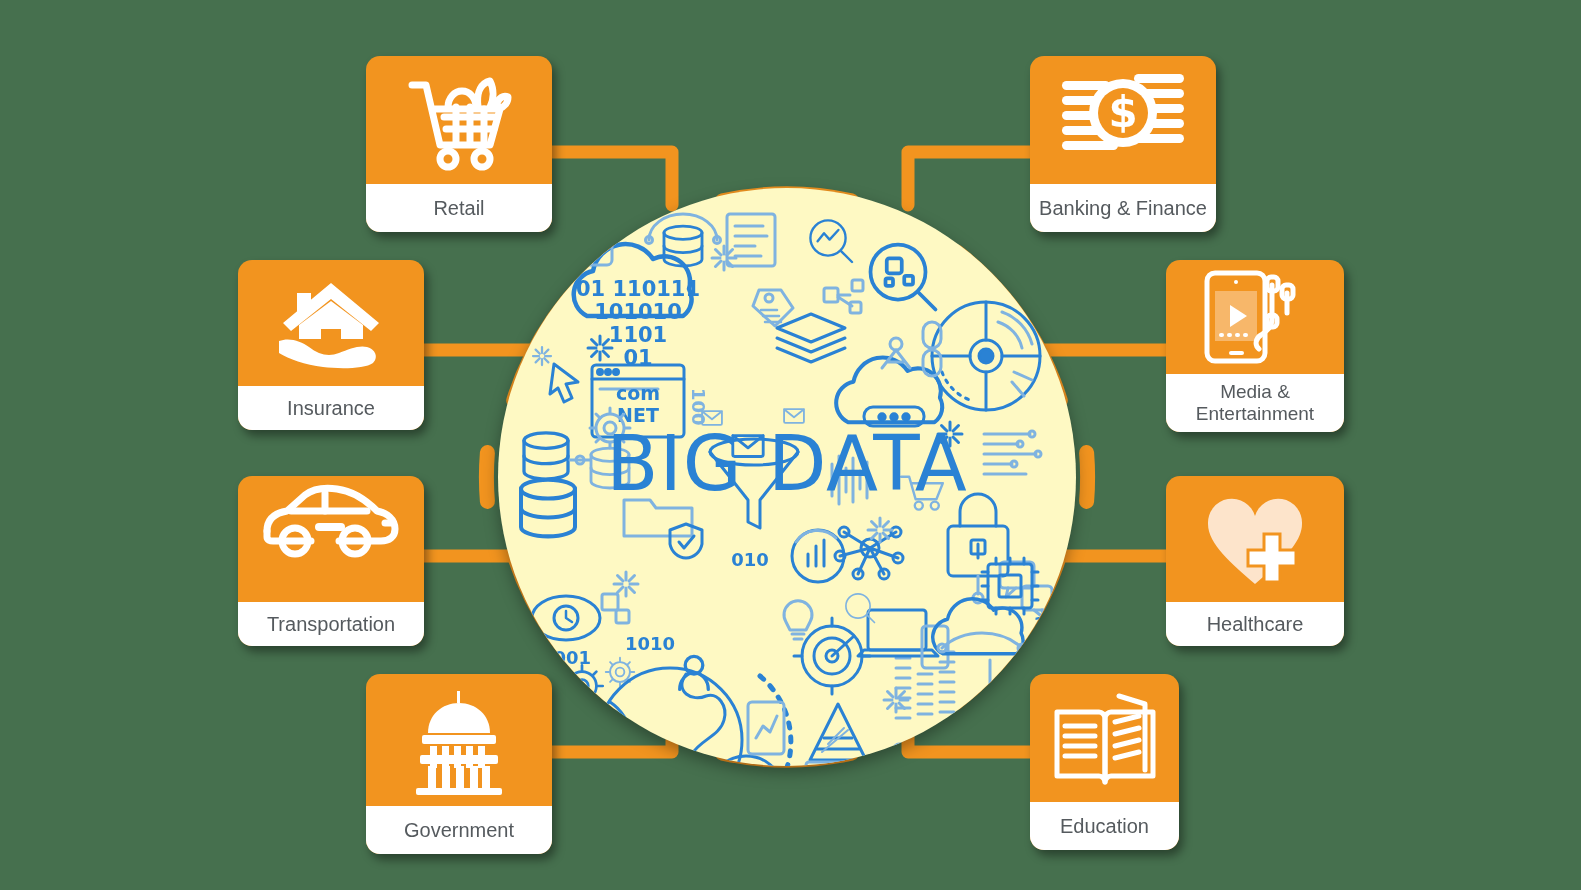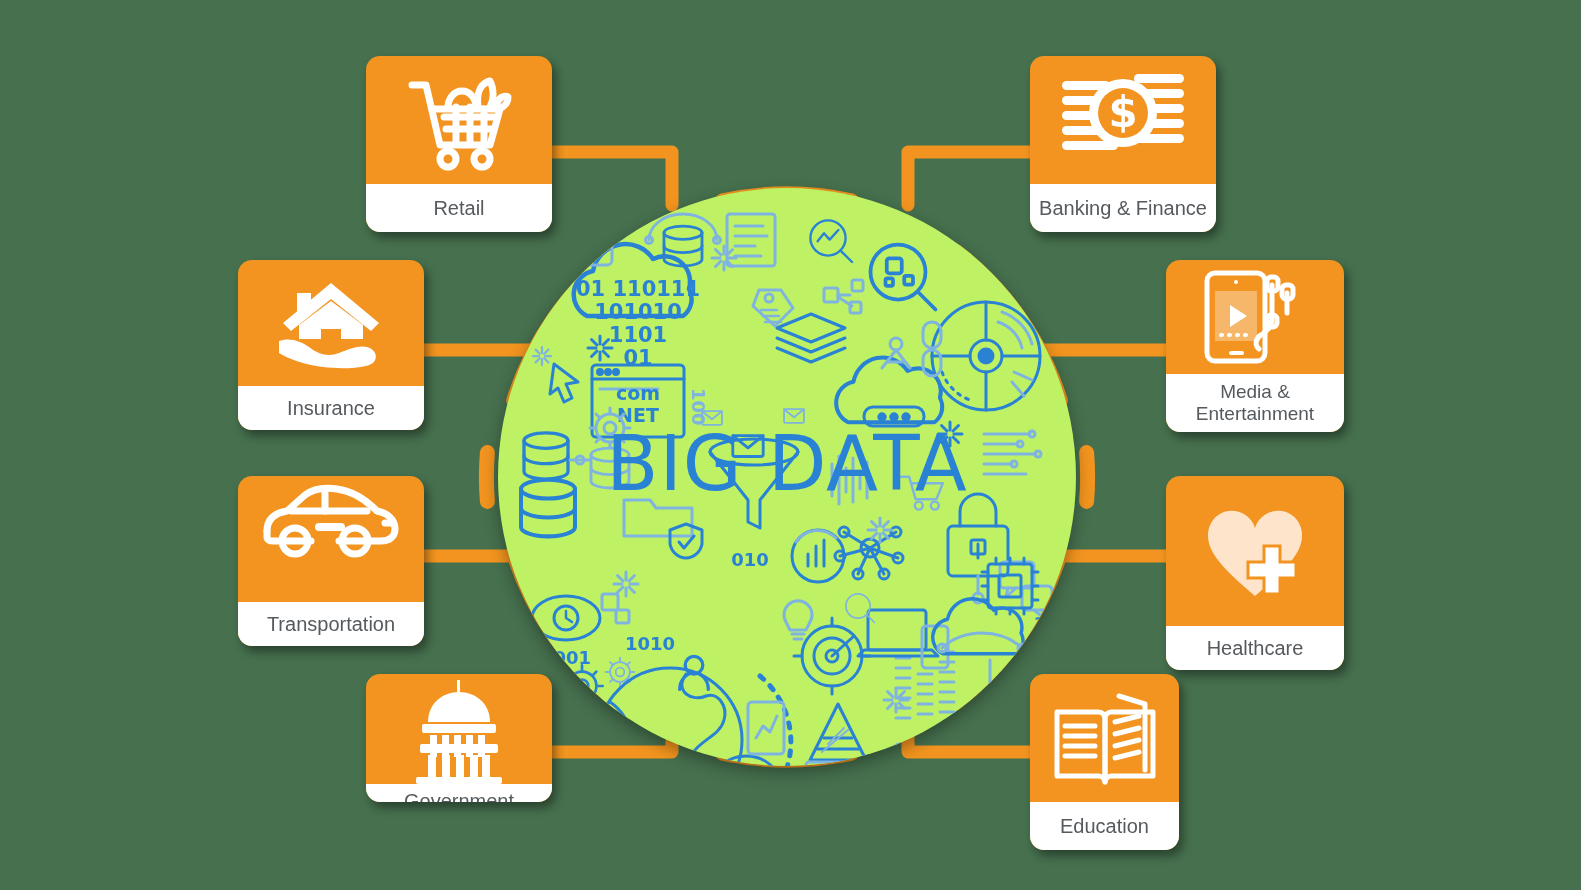--- a/index.html
+++ b/index.html
@@ -14,21 +14,21 @@
 
   
   .svg-layer{position:absolute;left:0;top:0;width:1581px;height:890px;}
 
   
   .hub{
     position:absolute;
     left:498px;top:188px;
     width:578px;height:578px;
     border-radius:50%;
-    background:#bef264;
+    background:#fef9c3;
     box-shadow:0 6px 16px rgba(0,0,0,.35);
     overflow:hidden;
   }
   .hub-icons{position:absolute;left:0;top:0;width:578px;height:578px;}
   .hub-title{
     position:absolute;
     left:0;right:0;top:238px;
     text-align:center;
     font-family:"DejaVu Sans", sans-serif;
     font-size:76px;
@@ -71,23 +71,23 @@
   .c-retail      {left:366px;top:56px;width:186px;height:176px;}
   .c-retail .card-label{height:48px;}
   .c-banking     {left:1030px;top:56px;width:186px;height:176px;}
   .c-banking .card-label{height:48px;margin-top:16px;}
   .c-insurance   {left:238px;top:260px;width:186px;height:170px;}
   .c-insurance .card-label{height:44px;}
   .c-media       {left:1166px;top:260px;width:178px;height:172px;}
   .c-media .card-label{height:58px;font-size:19px;}
   .c-transport   {left:238px;top:476px;width:186px;height:170px;gap:36px;}
   .c-transport .card-label{height:44px;}
-  .c-health      {left:1166px;top:476px;width:178px;height:194px;}
+  .c-health      {left:1166px;top:476px;width:178px;height:170px;}
   .c-health .card-label{height:44px;}
-  .c-government  {left:366px;top:674px;width:186px;height:128px;}
+  .c-government  {left:366px;top:674px;width:186px;height:180px;}
   .c-government .card-label{height:48px;}
   .c-education   {left:1030px;top:674px;width:149px;height:176px;}
   .c-education .card-label{height:48px;}
 </style>
 </head>
 <body>
 
 <div id="stage">
 
   <svg class="svg-layer" viewBox="0 0 1581 890">

